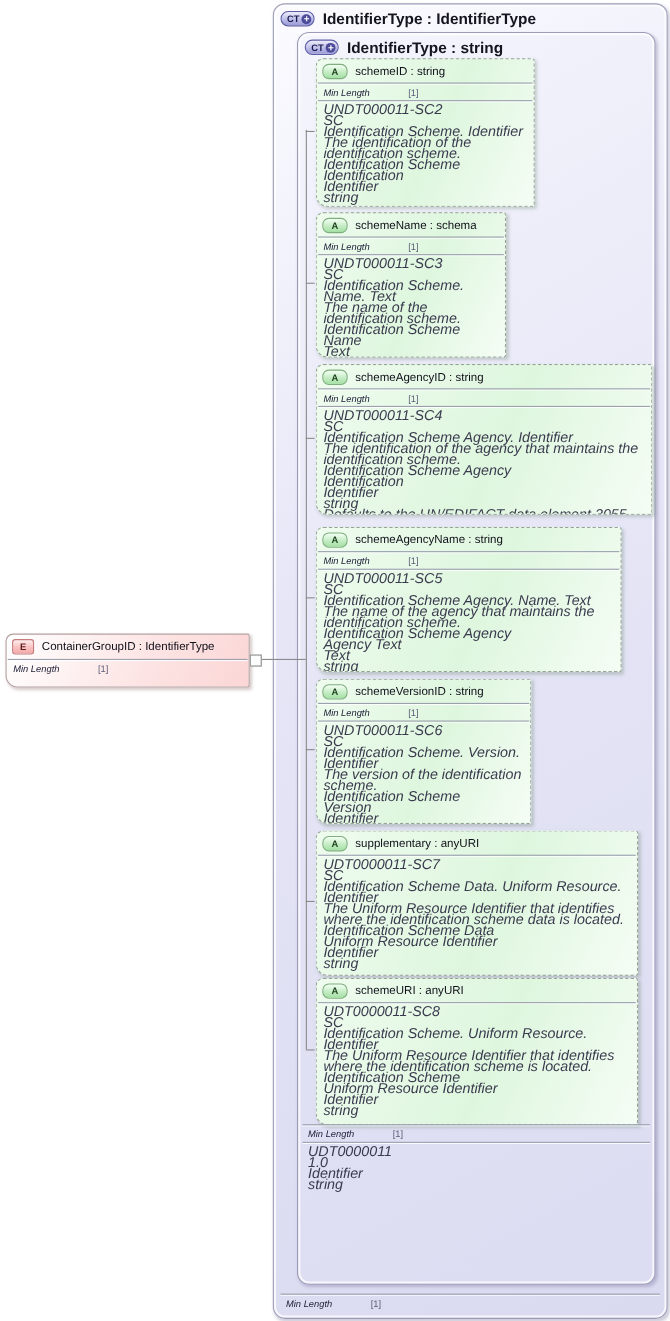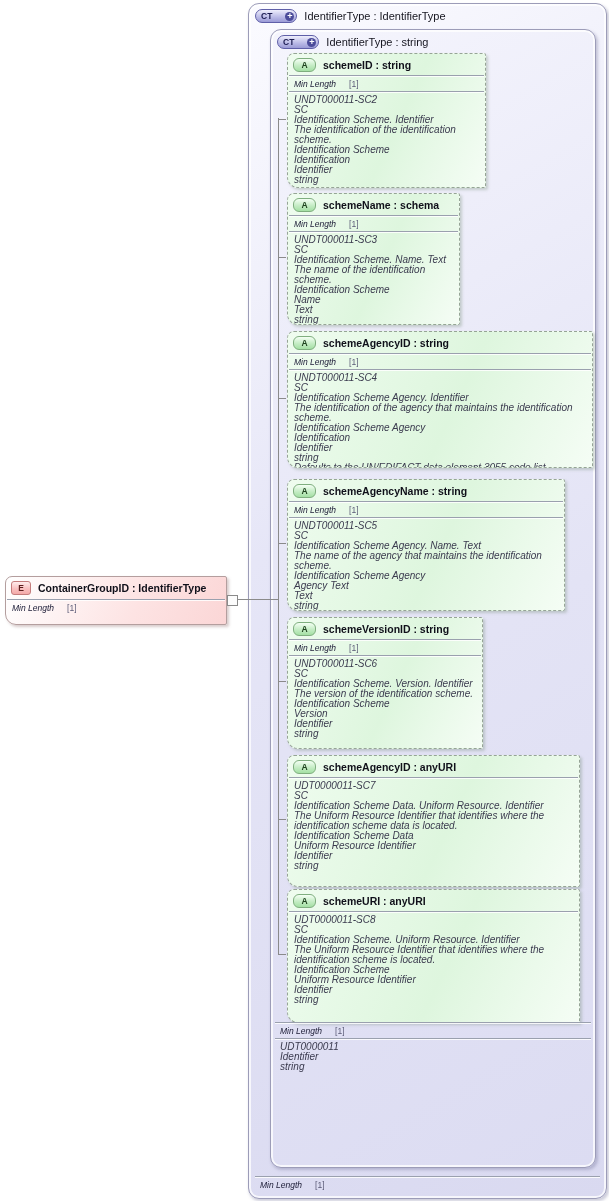--- a/index.html
+++ b/index.html
@@ -10,62 +10,62 @@
   
   .ctbox{
     position:absolute;border:1px solid #9c9cb8;border-radius:11px;
     box-shadow:inset 0 0 0 2px rgba(255,255,255,.75), 1.5px 2px 3px rgba(110,110,150,.35);
   }
   .ctbox.outer{left:248px;top:3px;width:357px;height:1194px;
     background:linear-gradient(150deg,#fbfbff 0%,#e6e6f7 40%,#d9d9f0 100%);}
   .ctbox.inner{left:270px;top:29px;width:324px;height:1137px;
     background:linear-gradient(150deg,#f5f5fd 0%,#e3e3f5 55%,#dcdcf2 100%);}
   .ct-header{display:flex;align-items:center;gap:7px;padding:5px 0 0 6px;}
-  .ct-title{font-weight:normal;font-size:11px;color:#15151f;}
+  .ct-title{font-weight:bold;font-size:14px;color:#15151f;}
   .badge-ct{
-    display:inline-flex;align-items:center;gap:13px;height:12px;padding:0 2px 0 5px;
+    display:inline-flex;align-items:center;gap:2px;height:12px;padding:0 2px 0 5px;
     border:1px solid #5f5fa8;border-radius:8px;
     background:linear-gradient(180deg,#eeeefc 0%,#b9b9e6 60%,#9b9bd6 100%);
     font-size:8.5px;font-weight:bold;color:#1a1a50;
   }
   .plus-circle{width:9px;height:9px;border-radius:50%;background:#4c4c9a;color:#ffffff;
     font-size:9px;line-height:8px;text-align:center;font-weight:bold;}
   
   .attrbox{
     position:absolute;border:1px dashed #96a496;border-radius:7px 2px 2px 11px;
     background:linear-gradient(115deg,#effcef 0%,#def6de 55%,#f5fdf5 100%);
     box-shadow:2px 2px 3px rgba(100,125,100,.30);overflow:hidden;
   }
   .attr-header{display:flex;align-items:center;gap:7px;height:21px;padding-left:5px;}
-  .attr-title{font-weight:bold;font-size:10.5px;color:#10101a;}
+  .attr-title{font-weight:normal;font-size:10.5px;color:#10101a;}
   .badge-a{
     flex:0 0 auto;width:21px;height:12px;border:1px solid #7fae7f;border-radius:6px;
     background:linear-gradient(180deg,#f4fff4 0%,#c4ecc4 55%,#a4e0a4 100%);
     font-size:8.5px;line-height:12px;font-weight:bold;color:#1e421e;text-align:center;
   }
   
   .ebox{
     position:absolute;left:5px;top:576px;width:220px;height:47px;
     border:1px solid #b49e9e;border-radius:7px 2px 2px 11px;
     background:linear-gradient(115deg,#ffffff 0%,#fde3e3 60%,#fbd6d6 100%);
     box-shadow:2px 2px 3px rgba(140,105,105,.35);
   }
   .ebox-header{display:flex;align-items:center;gap:7px;height:22px;padding-left:5px;}
   .badge-e{
     flex:0 0 auto;width:18px;height:12px;border:1px solid #c47c7c;border-radius:3px;
     background:linear-gradient(180deg,#ffeded 0%,#f9c0c0 55%,#f4a9a9 100%);
     font-size:8.5px;line-height:12px;font-weight:bold;color:#5c1d1d;text-align:center;
   }
   
   .sep{height:0;border-top:1px solid #9aa0ae;box-shadow:0 1px 0 rgba(255,255,255,.85);margin:0 1px;}
-  .facet-row{display:flex;align-items:center;gap:13px;height:15px;padding-left:6px;
+  .facet-row{display:flex;align-items:center;gap:35px;height:15px;padding-left:6px;
     font-size:8.5px;color:#20203a;}
   .facet-name{font-style:italic;}
   .facet-value{color:#5c5c78;}
-  .docs{padding:3px 6px 0 6px;font-style:italic;font-size:10px;line-height:10px;color:#3a3a4e;}
+  .docs{padding:3px 6px 0 6px;font-style:italic;font-size:13px;line-height:10px;color:#3a3a4e;}
   .doc-line{min-height:10px;}
   .inner-bottom{position:absolute;left:3px;right:3px;top:992px;}
   .outer-bottom{position:absolute;left:5px;right:5px;top:1172px;}
   
   .conn-square{position:absolute;left:227px;top:595px;width:9px;height:9px;
     border:1px solid #8a8a8a;background:#fcfcfc;z-index:6;}
   .hline,.vline{position:absolute;background:#8a8a8a;z-index:5;}
 </style>
 </head>
 <body>
@@ -221,21 +221,21 @@
           <div class="doc-line">The version of the identification scheme.</div>
           <div class="doc-line">Identification Scheme</div>
           <div class="doc-line">Version</div>
           <div class="doc-line">Identifier</div>
           <div class="doc-line">string</div>
         </div>
       </div>
       <div class="attrbox" style="left: 16px; top: 725px; width: 291px; height: 130px;">
         <div class="attr-header">
           <span class="badge-a">A</span>
-          <span class="attr-title">schemeAgencyID : anyURI</span>
+          <span class="attr-title">supplementary : anyURI</span>
         </div>
         <div class="sep"></div>
         <div class="docs">
           <div class="doc-line">UDT0000011-SC7</div>
           <div class="doc-line">SC</div>
           <div class="doc-line">Identification Scheme Data. Uniform Resource. Identifier</div>
           <div class="doc-line">The Uniform Resource Identifier that identifies where the identification scheme data is located.</div>
           <div class="doc-line">Identification Scheme Data</div>
           <div class="doc-line">Uniform Resource Identifier</div>
           <div class="doc-line">Identifier</div>
@@ -261,20 +261,21 @@
       </div>
       <div class="inner-bottom">
       <div class="sep"></div>
       <div class="facet-row">
         <span class="facet-name">Min Length</span>
         <span class="facet-value">[1]</span>
       </div>
       <div class="sep"></div>
       <div class="docs" id="inner-docs">
           <div class="doc-line">UDT0000011</div>
+          <div class="doc-line">1.0</div>
           <div class="doc-line">Identifier</div>
           <div class="doc-line">string</div>
         </div>
     </div>
   </div>
 
 <div class="hline" style="left: 278px; top: 119px; width: 8px; height: 1px;"></div>
     <div class="hline" style="left: 278px; top: 257px; width: 8px; height: 1px;"></div>
     <div class="hline" style="left: 278px; top: 398px; width: 8px; height: 1px;"></div>
     <div class="hline" style="left: 278px; top: 543px; width: 8px; height: 1px;"></div>

